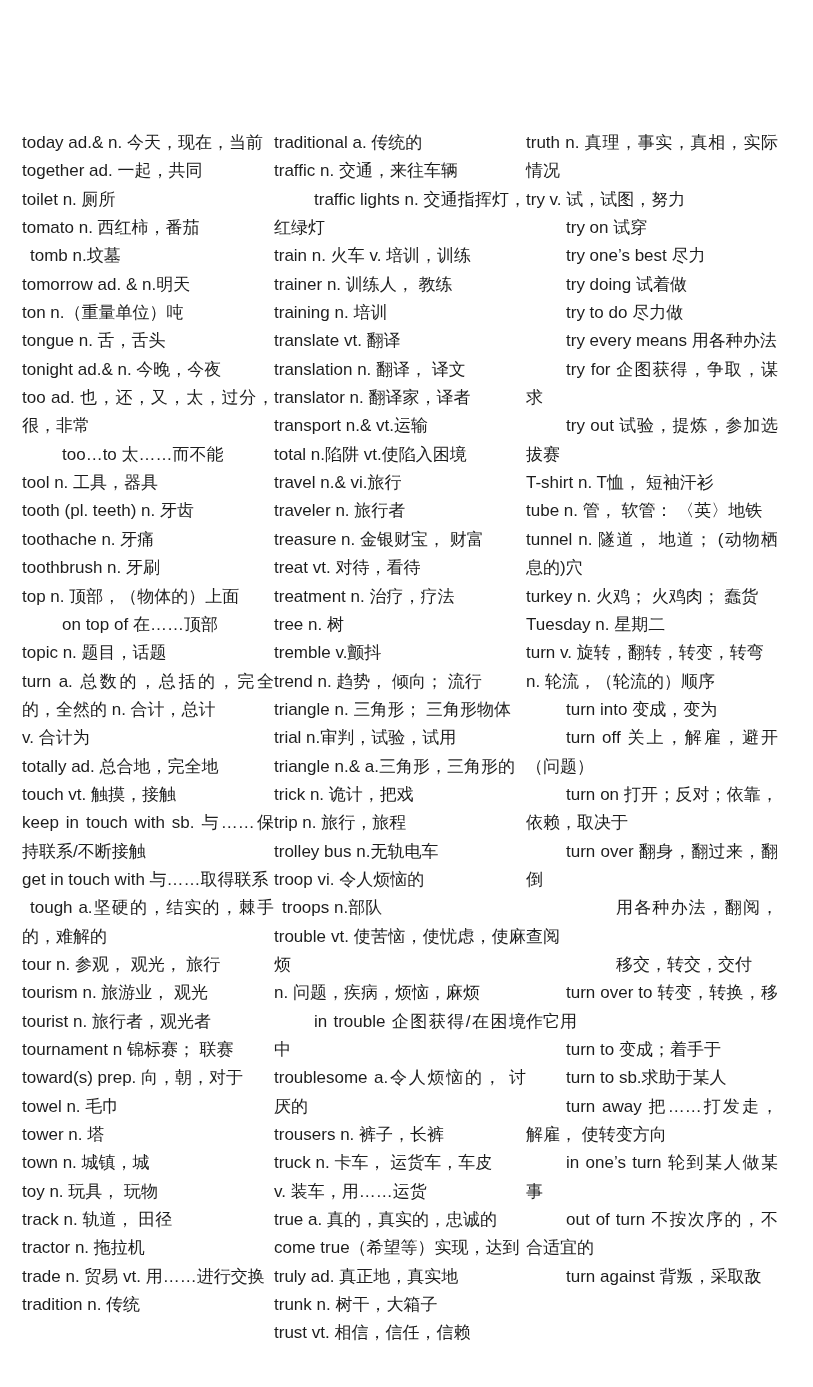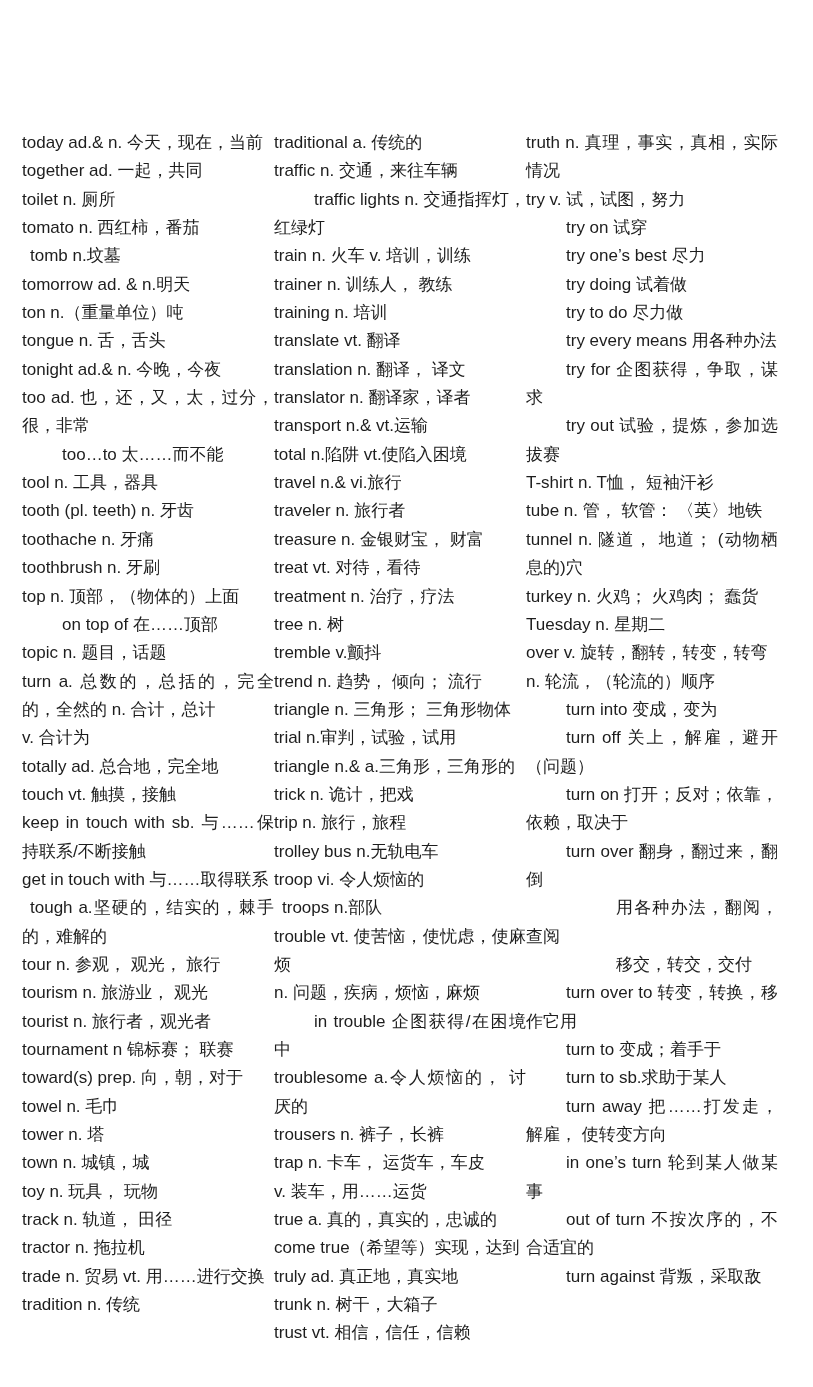--- a/index.html
+++ b/index.html
@@ -116,21 +116,21 @@
         <p class="entry i0">trick n. 诡计，把戏</p>
         <p class="entry i0">trip n. 旅行，旅程</p>
         <p class="entry i0">trolley bus n.无轨电车</p>
         <p class="entry i0">troop vi. 令人烦恼的</p>
         <p class="entry i1">troops n.部队</p>
         <p class="entry i0">trouble vt. 使苦恼，使忧虑，使麻烦</p>
         <p class="entry i0">n. 问题，疾病，烦恼，麻烦</p>
         <p class="entry i2">in trouble 企图获得/在困境中</p>
         <p class="entry i0">troublesome a.令人烦恼的， 讨厌的</p>
         <p class="entry i0">trousers n. 裤子，长裤</p>
-        <p class="entry i0">trap n. 卡车， 运货车，车皮</p>
+        <p class="entry i0">truck n. 卡车， 运货车，车皮</p>
         <p class="entry i0">v. 装车，用……运货</p>
         <p class="entry i0">true a. 真的，真实的，忠诚的</p>
         <p class="entry i0">come true（希望等）实现，达到</p>
         <p class="entry i0">truly ad. 真正地，真实地</p>
         <p class="entry i0">trunk n. 树干，大箱子</p>
         <p class="entry i0">trust vt. 相信，信任，信赖</p>
       </div>
       <div class="column">
         <p class="entry i0">truth n. 真理，事实，真相，实际情况</p>
         <p class="entry i0">try v. 试，试图，努力</p>
@@ -139,21 +139,21 @@
         <p class="entry i2">try doing 试着做</p>
         <p class="entry i2">try to do 尽力做</p>
         <p class="entry i2">try every means 用各种办法</p>
         <p class="entry i2">try for 企图获得，争取，谋求</p>
         <p class="entry i2">try out 试验，提炼，参加选拔赛</p>
         <p class="entry i0">T-shirt n. T恤， 短袖汗衫</p>
         <p class="entry i0">tube n. 管， 软管： 〈英〉地铁</p>
         <p class="entry i0">tunnel n. 隧道， 地道； (动物栖息的)穴</p>
         <p class="entry i0">turkey n. 火鸡； 火鸡肉； 蠢货</p>
         <p class="entry i0">Tuesday n. 星期二</p>
-        <p class="entry i0">over v. 旋转，翻转，转变，转弯</p>
+        <p class="entry i0">turn v. 旋转，翻转，转变，转弯</p>
         <p class="entry i0">n. 轮流，（轮流的）顺序</p>
         <p class="entry i2">turn into 变成，变为</p>
         <p class="entry i2">turn off 关上，解雇，避开（问题）</p>
         <p class="entry i2">turn on 打开；反对；依靠，依赖，取决于</p>
         <p class="entry i2">turn over 翻身，翻过来，翻倒</p>
         <p class="entry i3">用各种办法，翻阅，查阅</p>
         <p class="entry i3">移交，转交，交付</p>
         <p class="entry i2">turn over to 转变，转换，移作它用</p>
         <p class="entry i2">turn to 变成；着手于</p>
         <p class="entry i2">turn to sb.求助于某人</p>

